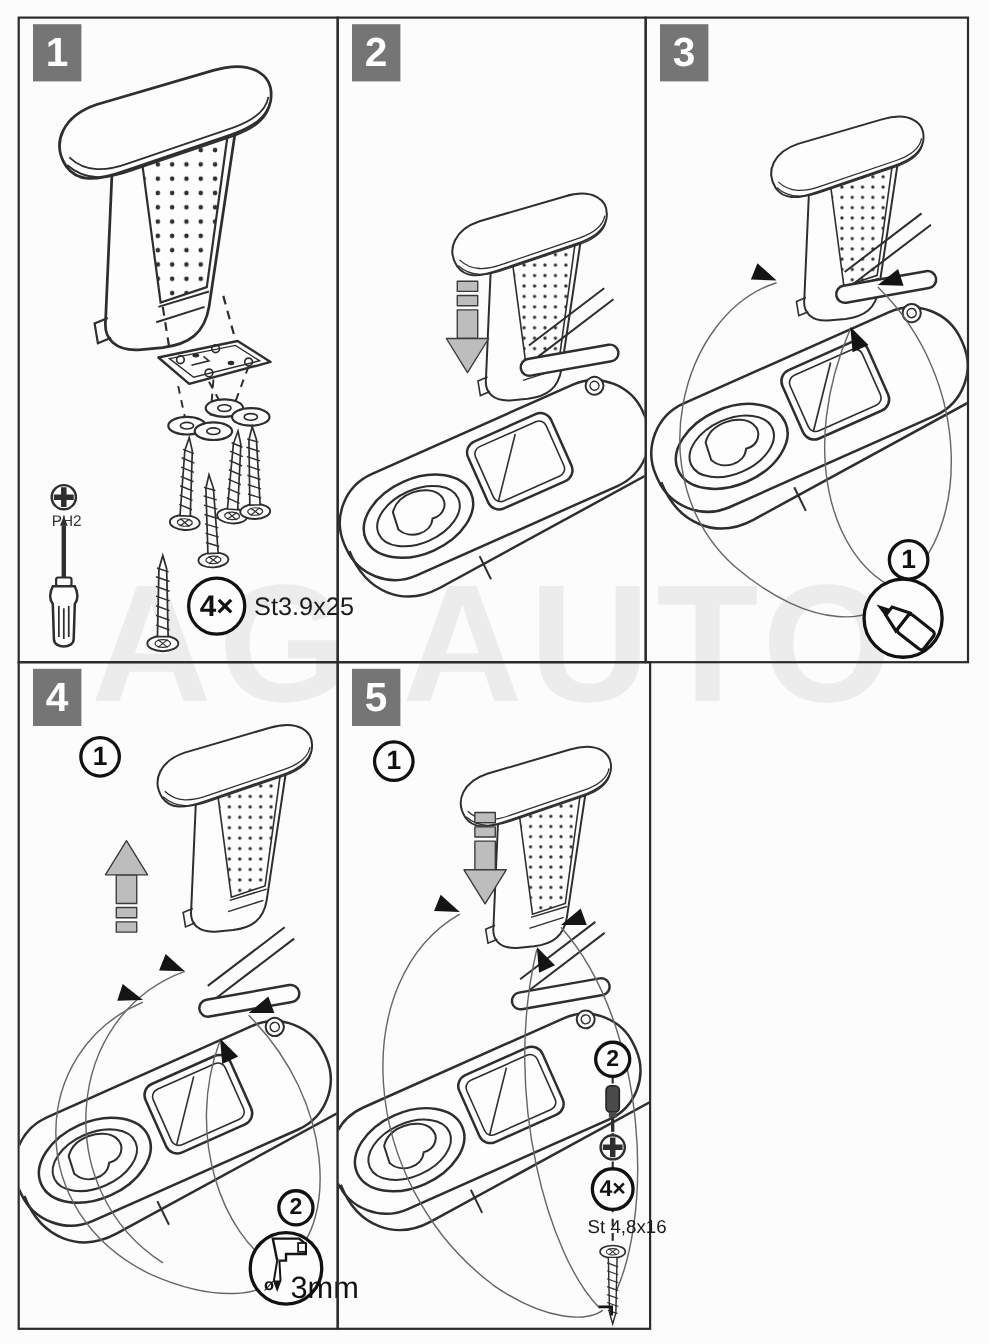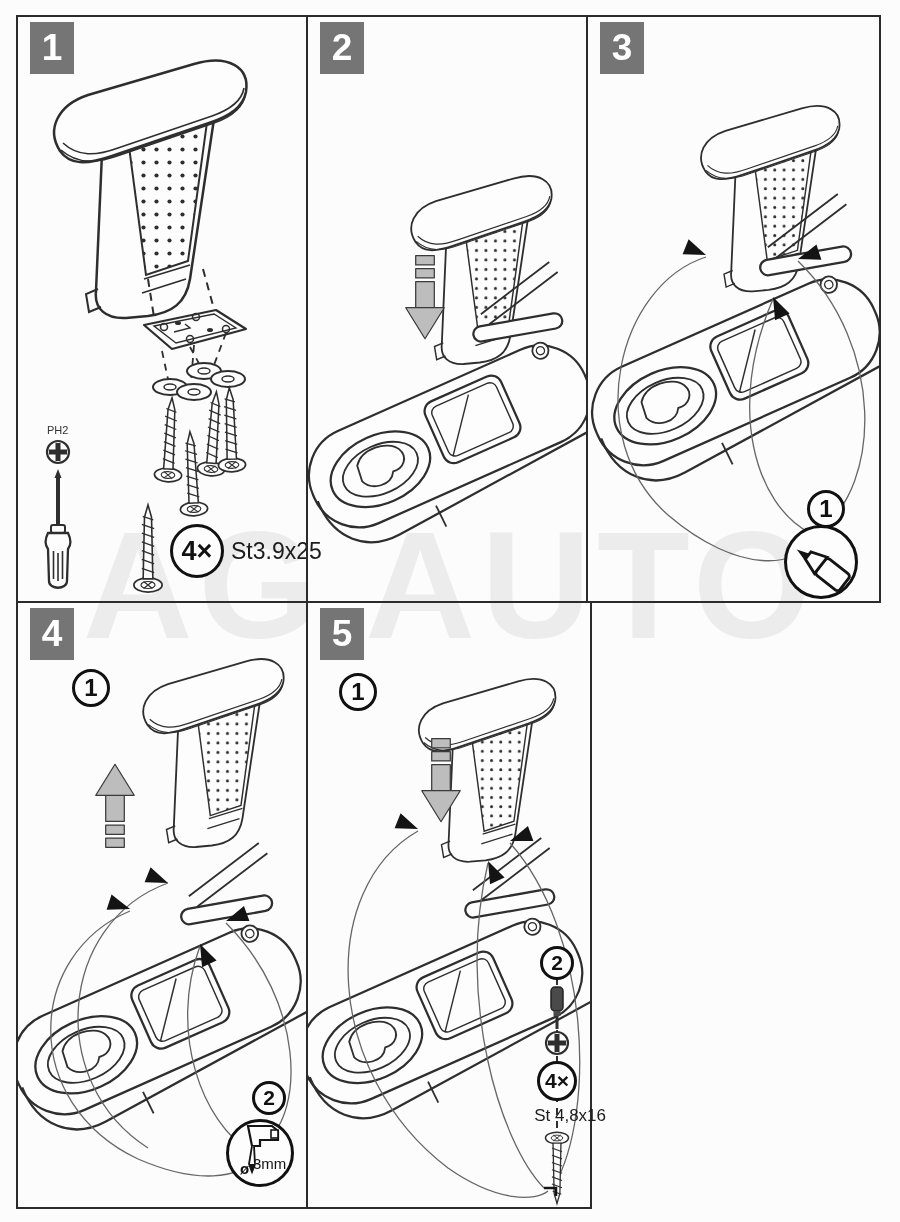--- a/index.html
+++ b/index.html
@@ -35,23 +35,23 @@
   .c34{width:34px;height:34px;font-size:21px;}
   .c54{width:54px;height:54px;font-size:27px;}
   .c40{width:40px;height:40px;font-size:21px;}
   .detail-circle{
     position:absolute;border:3px solid #111;border-radius:50%;background:#fdfdfd;
     z-index:4;box-sizing:border-box;
   }
   .spec{position:absolute;color:#1c1c1c;z-index:4;}
   .spec-big{font-size:23px;}
   .spec-small{font-size:17px;}
-  .ph2{font-size:11px;color:#333;z-index:4;position:absolute;}
+  .ph2{font-size:14px;color:#333;z-index:4;position:absolute;margin-top:41px;}
   .drill-sym{position:absolute;left:11px;top:38px;font-size:15px;font-weight:bold;color:#111;}
-  .drill-size{position:absolute;left:24px;top:33px;font-size:15px;color:#111;}
+  .drill-size{position:absolute;left:35px;top:33px;font-size:28px;color:#111;}
 </style>
 </head>
 <body>
 
 <svg width="0" height="0" style="position:absolute" aria-hidden="true">
   <defs>
     <pattern id="dots" width="13" height="13" patternUnits="userSpaceOnUse">
       <circle cx="3.5" cy="3.5" r="2.1" fill="#2e2e2e"></circle>
     </pattern>
 

